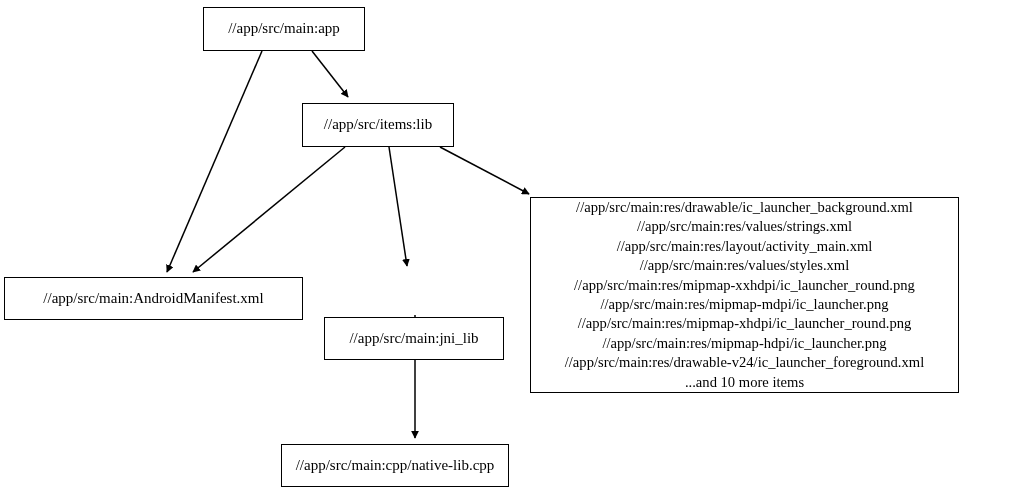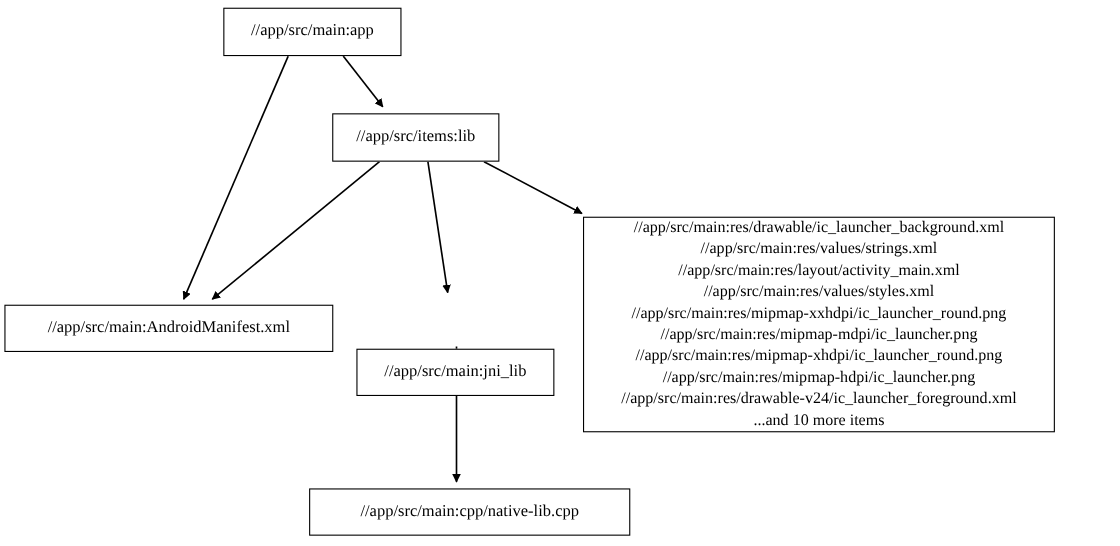--- a/index.html
+++ b/index.html
@@ -41,21 +41,21 @@
   .node-label {
     display: block;
     width: 100%;
     text-align: center;
     white-space: pre;
   }
   #node-app      { left: 203px; top: 7px;   width: 162px; height: 44px; }
   #node-lib      { left: 302px; top: 103px; width: 152px; height: 44px; }
   #node-manifest { left: 4px;   top: 277px; width: 299px; height: 43px; }
   #node-jnilib   { left: 324px; top: 272px; width: 180px; height: 43px; margin-top: 45px; }
-  #node-native   { left: 281px; top: 444px; width: 292px; height: 43px; }
+  #node-native   { left: 281px; top: 444px; width: 228px; height: 43px; }
   #node-res      { left: 530px; top: 197px; width: 429px; height: 196px; font-size: 14.6px; line-height: 19.4px; }
 </style>
 </head>
 <body>
 
 <div id="graph">
 
   <svg id="edges" viewBox="0 0 1018 496" width="1018" height="496" xmlns="http://www.w3.org/2000/svg">
     <defs>
       <marker id="arrow" viewBox="0 0 10 10" refX="9" refY="5" markerWidth="5.2" markerHeight="5.2" orient="auto-start-reverse">

